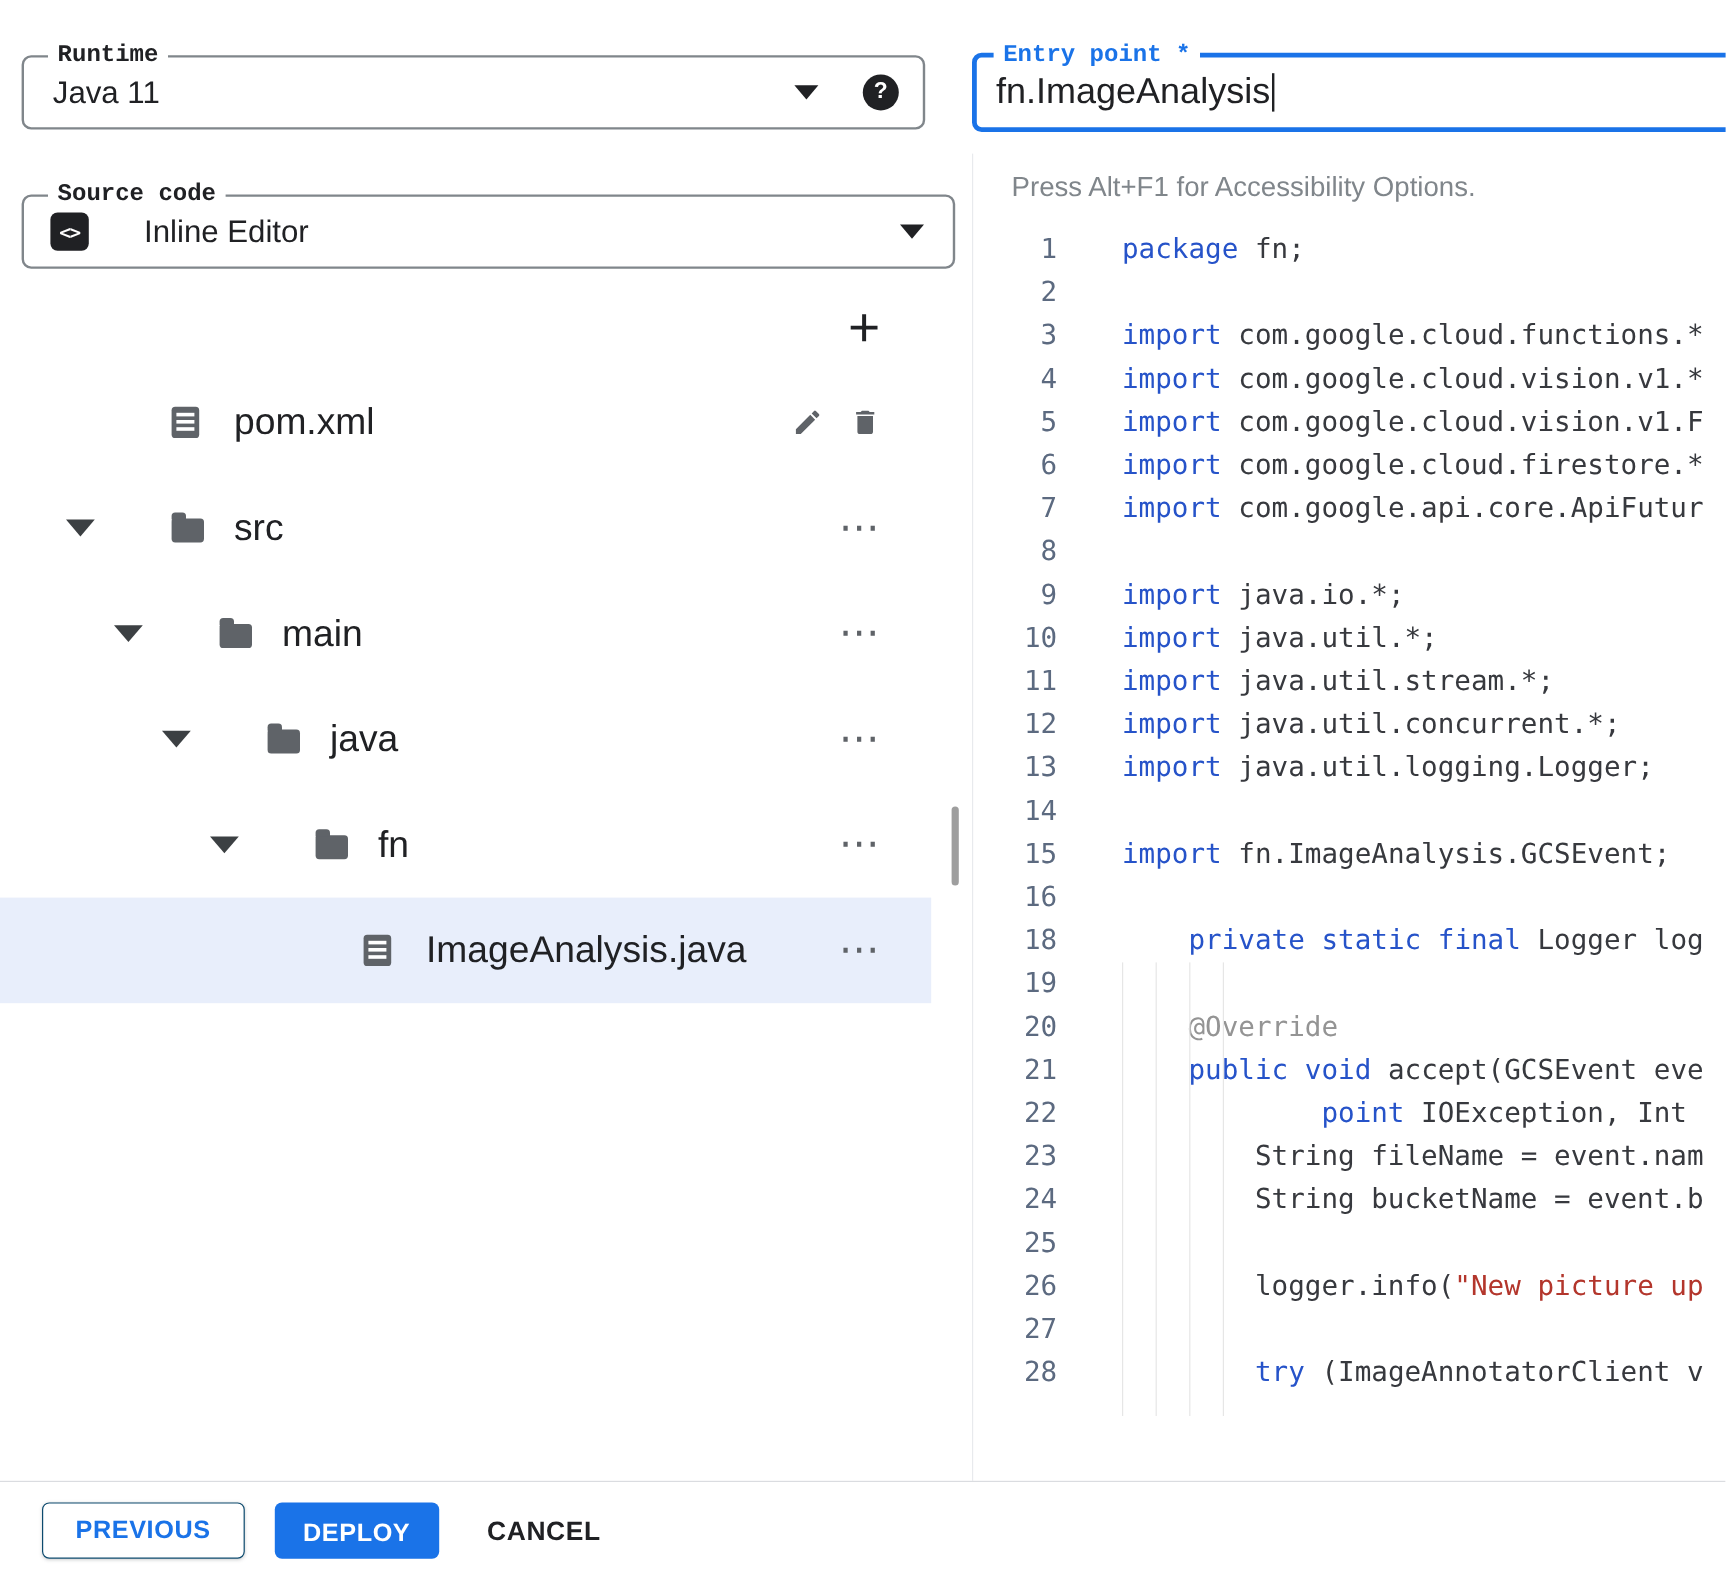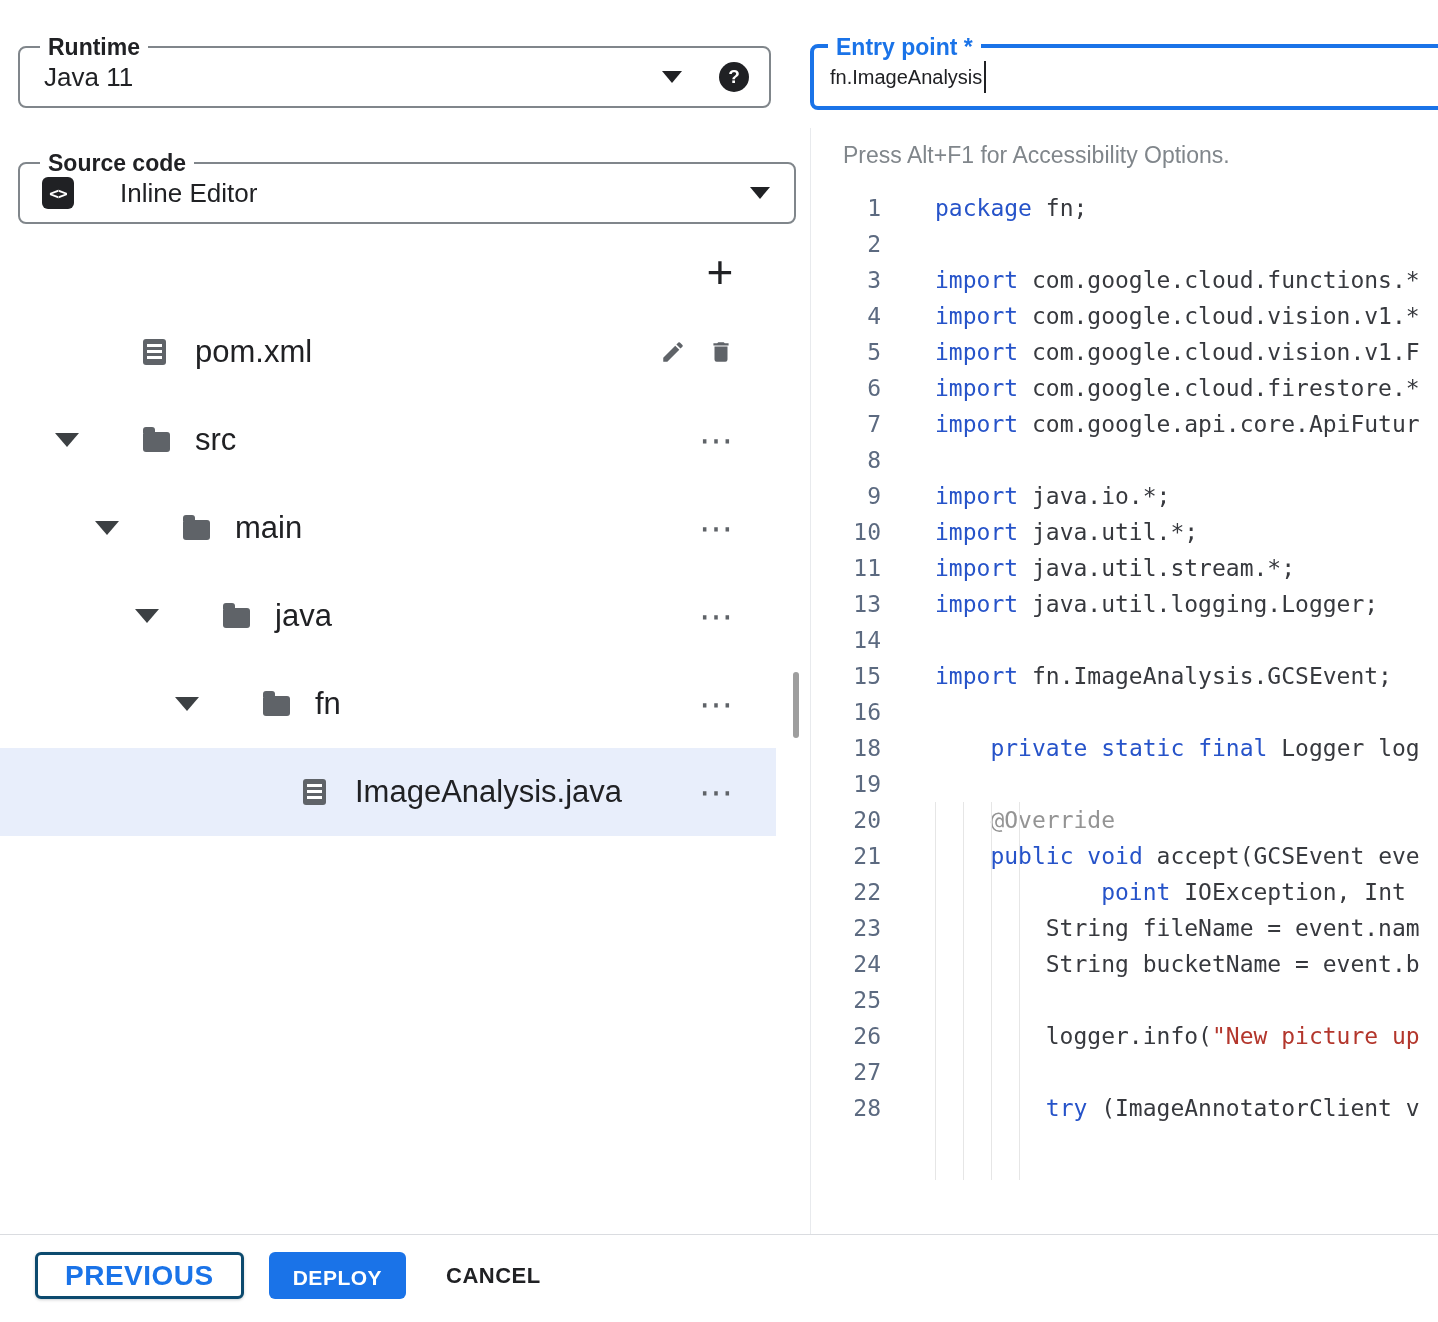--- a/index.html
+++ b/index.html
@@ -10,30 +10,31 @@
     font-family: "Liberation Sans", sans-serif;
     overflow: hidden;
     color: #202124;
   }
 
   
   .field { position: absolute; background: #fff; border: 2px solid #80868b; border-radius: 8px; }
   .field-label {
     position: absolute; top: -14px; left: 20px;
     background: #fff; padding: 0 8px;
-    font-size: 23px; font-weight: 700; line-height: 26px; color: #202124;
+    font-size: 20px; font-weight: 700; line-height: 26px; color: #202124;
     white-space: nowrap;
+    font-family: Liberation Mono, monospace;
   }
   .field-label.blue { color: var(--accent); left: 14px; }
   .value-wrap { position: absolute; left: 24px; top: 50%; transform: translateY(-50%); display: inline-flex; align-items: center; text-align: right; }
   .field-value { font-size: 26px; color: #202124; white-space: nowrap; }
   .runtime-field { left: 18px; top: 46px; width: 753px; height: 62px; }
   .entry-field  { left: 810px; top: 44px; width: 660px; height: 66px; border: 4px solid var(--accent); }
   .entry-field .value-wrap { left: 16px; }
-  .entry-field .field-value { font-size: 20px; }
+  .entry-field .field-value { font-size: 30px; }
   .source-field { left: 18px; top: 162px; width: 778px; height: 62px; }
   .source-field .value-wrap { left: 100px; }
 
   .dd-caret {
     position: absolute; top: 50%; transform: translateY(-50%);
     width: 0; height: 0;
     border-left: 10px solid transparent; border-right: 10px solid transparent;
     border-top: 12px solid #202124;
   }
   .runtime-field .dd-caret { left: 642px; }
@@ -111,22 +112,22 @@
   .tok-str   { color: var(--str); }
   .tok-ann   { color: var(--ann); }
   .indent-guide { position: absolute; top: 672px; width: 1px; height: 378px; background: #e6e6e6; }
 
   
   .bottom-divider { position: absolute; left: 0; top: 1234px; width: 1438px; height: 1px; background: #dadce0; }
   .actions { position: absolute; left: 35px; top: 1252px; display: flex; align-items: center; }
   .actions button { font-family: "Liberation Sans", sans-serif; cursor: pointer; }
   .btn-outline {
     height: 47px; padding: 0 27px;
-    background: #fff; border: 3px solid #0c4a6e; border-radius: 6px;
-    color: var(--accent); font-size: 28px; font-weight: 700; letter-spacing: 0.5px;
+    background: #fff; border: 1px solid #0c4a6e; border-radius: 6px;
+    color: var(--accent); font-size: 21px; font-weight: 700; letter-spacing: 0.5px;
     box-shadow: 0 1px 3px rgba(60,64,67,0.25);
   }
   .btn-filled {
     margin-left: 25px; height: 47px; padding: 14px 24px;
     background: var(--accent); border: none; border-radius: 6px;
     color: #fff; font-size: 21px; font-weight: 700; letter-spacing: 0.5px;
   }
   .btn-text {
     margin-left: 40px; background: none; border: none;
     color: #202124; font-size: 22px; font-weight: 700; letter-spacing: 0.5px;
@@ -230,20 +231,21 @@
         <div class="code-line"><span class="line-num">2</span><span class="line-code"></span></div>
         <div class="code-line"><span class="line-num">3</span><span class="line-code"><span class="tok-kw">import</span><span class="tok-plain"> com.google.cloud.functions.*</span></span></div>
         <div class="code-line"><span class="line-num">4</span><span class="line-code"><span class="tok-kw">import</span><span class="tok-plain"> com.google.cloud.vision.v1.*</span></span></div>
         <div class="code-line"><span class="line-num">5</span><span class="line-code"><span class="tok-kw">import</span><span class="tok-plain"> com.google.cloud.vision.v1.F</span></span></div>
         <div class="code-line"><span class="line-num">6</span><span class="line-code"><span class="tok-kw">import</span><span class="tok-plain"> com.google.cloud.firestore.*</span></span></div>
         <div class="code-line"><span class="line-num">7</span><span class="line-code"><span class="tok-kw">import</span><span class="tok-plain"> com.google.api.core.ApiFutur</span></span></div>
         <div class="code-line"><span class="line-num">8</span><span class="line-code"></span></div>
         <div class="code-line"><span class="line-num">9</span><span class="line-code"><span class="tok-kw">import</span><span class="tok-plain"> java.io.*;</span></span></div>
         <div class="code-line"><span class="line-num">10</span><span class="line-code"><span class="tok-kw">import</span><span class="tok-plain"> java.util.*;</span></span></div>
         <div class="code-line"><span class="line-num">11</span><span class="line-code"><span class="tok-kw">import</span><span class="tok-plain"> java.util.stream.*;</span></span></div>
+        <div class="code-line"><span class="line-num">12</span><span class="line-code"><span class="tok-kw">import</span><span class="tok-plain"> java.util.concurrent.*;</span></span></div>
         <div class="code-line"><span class="line-num">13</span><span class="line-code"><span class="tok-kw">import</span><span class="tok-plain"> java.util.logging.Logger;</span></span></div>
         <div class="code-line"><span class="line-num">14</span><span class="line-code"></span></div>
         <div class="code-line"><span class="line-num">15</span><span class="line-code"><span class="tok-kw">import</span><span class="tok-plain"> fn.ImageAnalysis.GCSEvent;</span></span></div>
         <div class="code-line"><span class="line-num">16</span><span class="line-code"></span></div>
         <div class="code-line"><span class="line-num">18</span><span class="line-code"><span class="tok-plain">    </span><span class="tok-kw">private</span><span class="tok-plain"> </span><span class="tok-kw">static</span><span class="tok-plain"> </span><span class="tok-kw">final</span><span class="tok-plain"> Logger log</span></span></div>
         <div class="code-line"><span class="line-num">19</span><span class="line-code"></span></div>
         <div class="code-line"><span class="line-num">20</span><span class="line-code"><span class="tok-plain">    </span><span class="tok-ann">@Override</span></span></div>
         <div class="code-line"><span class="line-num">21</span><span class="line-code"><span class="tok-plain">    </span><span class="tok-kw">public</span><span class="tok-plain"> </span><span class="tok-kw">void</span><span class="tok-plain"> accept(GCSEvent eve</span></span></div>
         <div class="code-line"><span class="line-num">22</span><span class="line-code"><span class="tok-plain">            </span><span class="tok-kw">point</span><span class="tok-plain"> IOException, Int</span></span></div>
         <div class="code-line"><span class="line-num">23</span><span class="line-code"><span class="tok-plain">        String fileName = event.nam</span></span></div>

